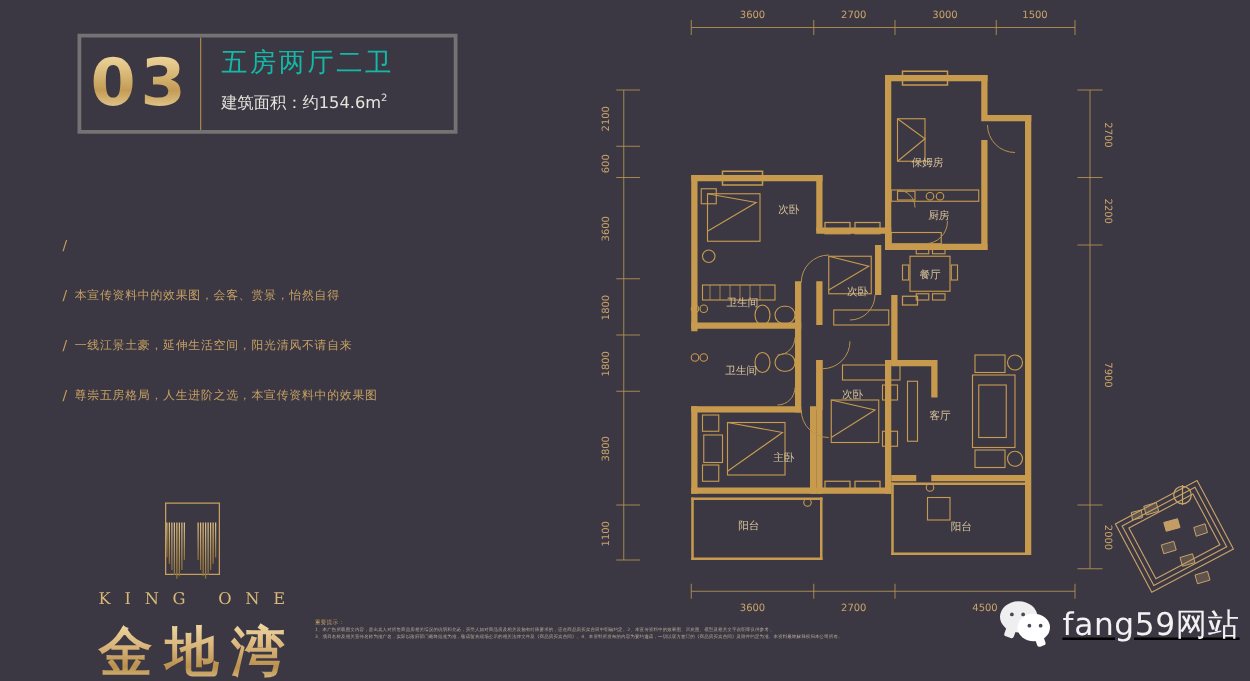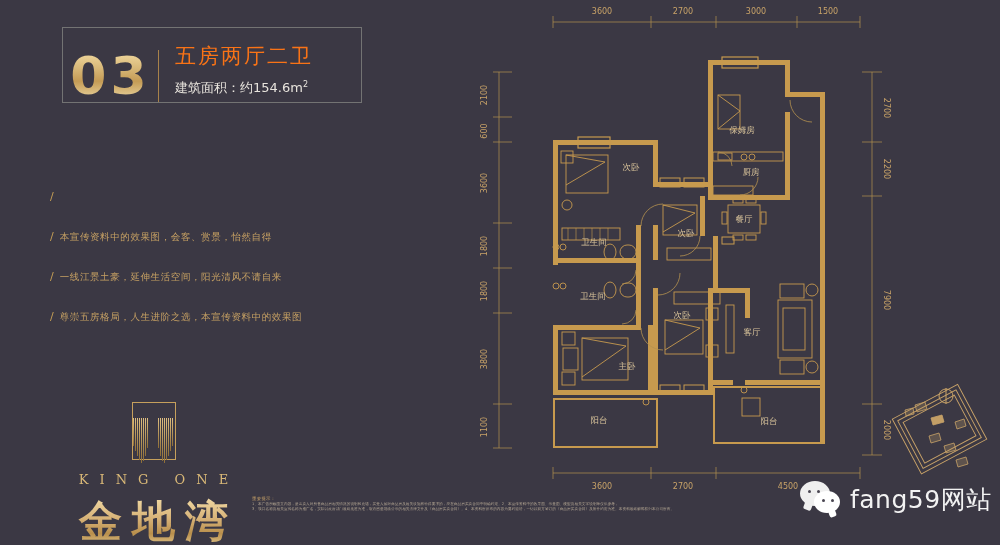--- a/index.html
+++ b/index.html
@@ -1,29 +1,29 @@
 <!DOCTYPE html>
 <html><head>
 <meta charset="utf-8">
 <style>
   html,body{margin:0;padding:0;background:#3b3844;}
   body{width:1000px;height:545px;overflow:hidden;font-family:"DejaVu Sans","Liberation Sans",sans-serif;}
   #page{position:relative;width:1000px;height:545px;background:#3b3844;}
 
   
   #header-badge{position:absolute;left:62px;top:27px;width:298px;height:74px;
-    border:1px solid #737373;display:flex;align-items:flex-end;}
+    border:3px solid #737373;display:flex;}
   .badge-num{width:95px;display:flex;align-items:center;justify-content:center;
     border-right:1px solid #a8824a;}
   .badge-num span{font-family:"DejaVu Sans",sans-serif;font-weight:bold;font-size:52px;
     line-height:52px;letter-spacing:4px;
     background:linear-gradient(180deg,#f3dca4 0%,#d8b878 35%,#c49b55 60%,#efdca9 100%);
     -webkit-background-clip:text;background-clip:text;color:transparent;}
   .badge-txt{flex:1;display:flex;flex-direction:column;justify-content:center;padding-left:16px;}
-  .badge-title{font-size:21px;letter-spacing:2px;color:#f97316;line-height:26px;}
+  .badge-title{font-size:21px;letter-spacing:2px;color:#14b8a6;line-height:26px;}
   .badge-sub{font-size:13px;color:#e8e4dd;line-height:28px;margin-top:2px;}
   .badge-sub sup{font-size:8px;}
 
   #bullets{position:absolute;left:50px;top:190px;width:290px;}
   .bullet{display:flex;align-items:flex-start;margin-bottom:27px;}
   .slash{color:#c9a055;font-size:11px;margin-right:6px;line-height:13px;}
   .btext{color:#c6a063;font-size:9.5px;line-height:13px;letter-spacing:.6px;white-space:nowrap;}
 
   
   #logo{position:absolute;left:46px;top:402px;width:215px;}
@@ -36,21 +36,21 @@
   .cnname{margin-top:6px;text-align:center;font-size:43px;letter-spacing:10px;padding-left:10px;
     background:linear-gradient(180deg,#f6e2ae 0%,#d6b176 45%,#b98f4c 70%,#f0dba7 100%);
     -webkit-background-clip:text;background-clip:text;color:transparent;font-weight:bold;}
 
   
   #disclaimer{position:absolute;left:252px;top:496px;width:530px;}
   .dtitle{color:#c9a368;font-size:4.4px;line-height:6px;letter-spacing:.3px;}
   .dline{color:#b6a894;font-size:3.6px;line-height:5.4px;letter-spacing:.1px;white-space:nowrap;}
 
   
-  #watermark{position:absolute;left:800px;top:481px;display:flex;align-items:center;}
+  #watermark{position:absolute;left:800px;top:481px;display:flex;align-items:center;text-decoration:underline;}
   .wechat{position:relative;width:46px;height:36px;}
   .wechat .b1{position:absolute;left:0;top:0;width:30px;height:25px;border-radius:50%;background:#efefef;}
   .wechat .b1:after{content:"";position:absolute;left:4px;bottom:-4px;width:8px;height:8px;background:#efefef;
     transform:rotate(20deg);border-radius:2px;}
   .wechat .b2{position:absolute;left:14px;top:10px;width:26px;height:22px;border-radius:50%;background:#fff;}
   .wechat .b2:after{content:"";position:absolute;right:4px;bottom:-4px;width:7px;height:7px;background:#fff;
     transform:rotate(-20deg);border-radius:2px;}
   .eye{position:absolute;width:3.4px;height:3.4px;border-radius:50%;background:#4a4652;}
   .wmtext{color:#f2f2f2;font-size:25px;margin-left:4px;letter-spacing:.5px;}
 

